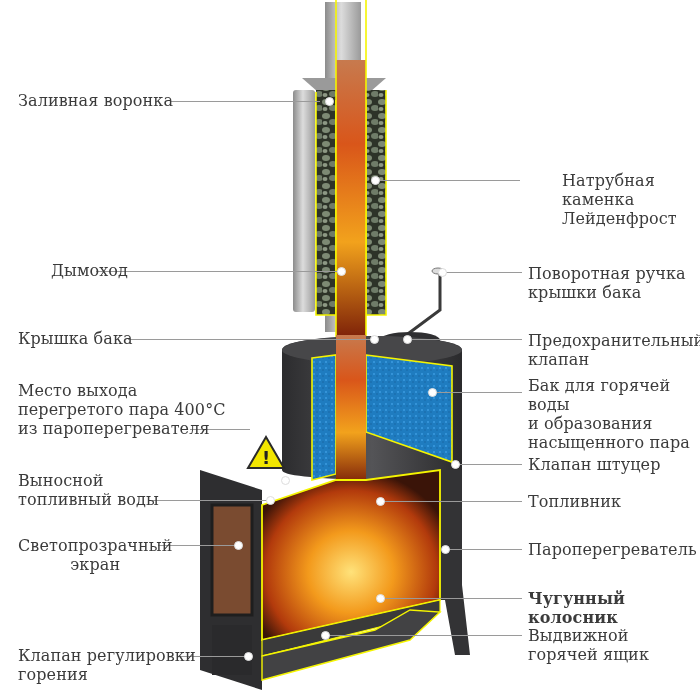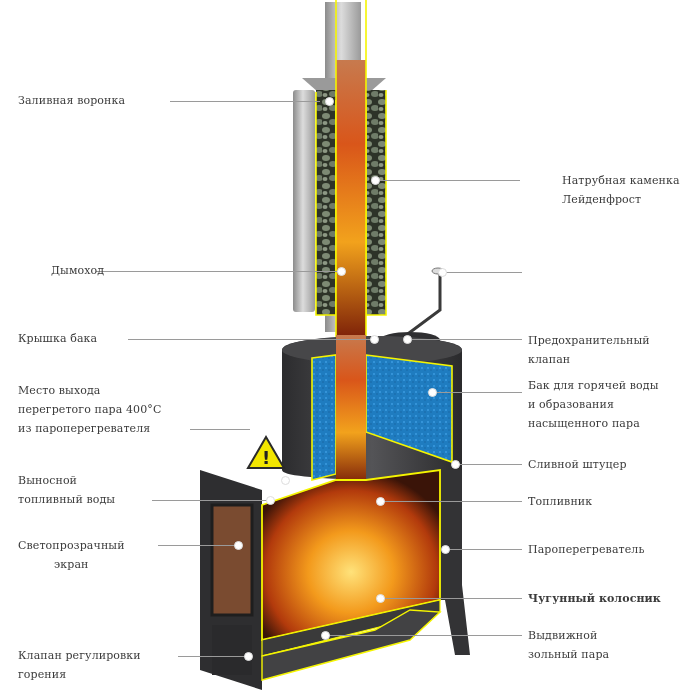--- a/index.html
+++ b/index.html
@@ -1,18 +1,18 @@
 <!DOCTYPE html>
 <html><head>
 <meta charset="utf-8">
 <style>
   html,body{margin:0;padding:0;background:#fff;}
   #stage{position:relative;width:700px;height:700px;overflow:hidden;background:#ffffff;
     font-family:"DejaVu Serif","Liberation Serif",serif;color:#3a3a3a;}
-  .lbl{position:absolute;font-size:11px;line-height:19px;color:#3b3b3b;white-space:pre-line;letter-spacing:0.1px;}
+  .lbl{position:absolute;font-size:16px;line-height:19px;color:#3b3b3b;white-space:pre-line;letter-spacing:0.1px;}
   .lbl.right{left:528px;}
   .lbl.left{left:18px;}
   .leader{position:absolute;height:1px;background:#9a9a9a;}
   .dot{position:absolute;width:7px;height:7px;border-radius:50%;background:#fff;border:1px solid #ddd;transform:translate(-4px,-4px);}
   svg{position:absolute;left:0;top:0;}
 </style>
 </head>
 <body>
 
 <div id="stage">
@@ -140,25 +140,27 @@
 из пароперегревателя</div>
   <div class="lbl left" style="top:471px;">Выносной
 топливный воды</div>
   <div class="lbl left" style="top:536px;text-align:center;">Светопрозрачный
 экран</div>
   <div class="lbl left" style="top:646px;">Клапан регулировки
 горения</div>
 
   <div class="lbl right" style="top:171px;margin-left:34px;">Натрубная каменка
 Лейденфрост</div>
+  <div class="lbl right" style="top:264px;">Поворотная ручка
+крышки бака</div>
   <div class="lbl right" style="top:331px;">Предохранительный
 клапан</div>
   <div class="lbl right" style="top:376px;">Бак для горячей воды
 и образования
 насыщенного пара</div>
-  <div class="lbl right" style="top:455px;">Сливной штуцер</div>
+  <div class="lbl right" style="top:455px;">Клапан штуцер</div>
   <div class="lbl right" style="top:492px;">Топливник</div>
   <div class="lbl right" style="top:540px;">Пароперегреватель</div>
   <div class="lbl right" style="top:589px;font-weight:bold;">Чугунный колосник</div>
   <div class="lbl right" style="top:626px;">Выдвижной
-зольный пара</div>
+горячей ящик</div>
 
 </div>
 
 </body></html>

